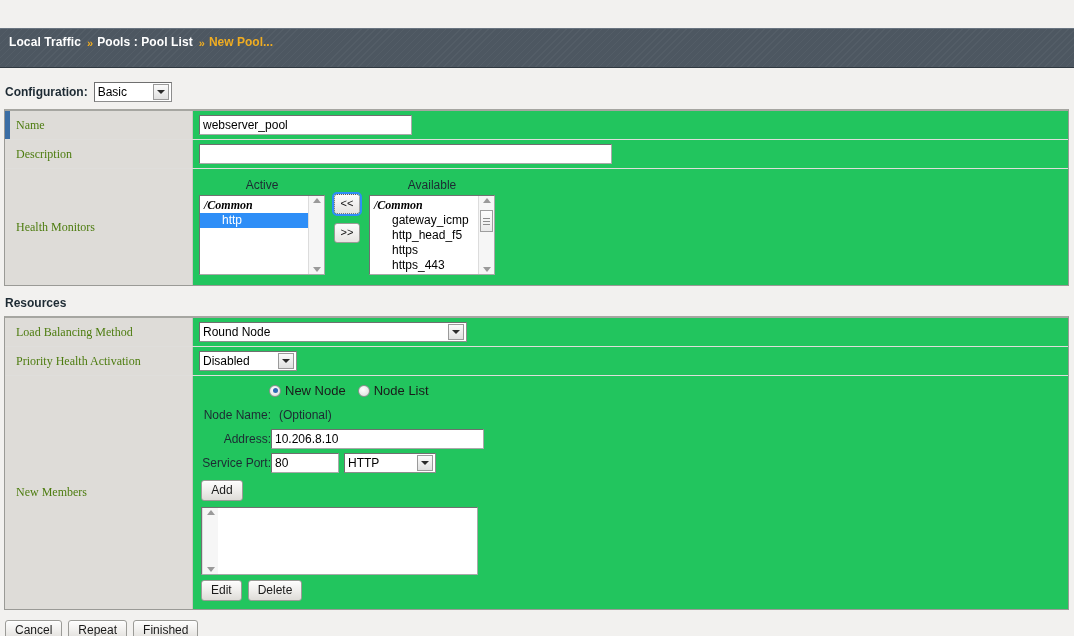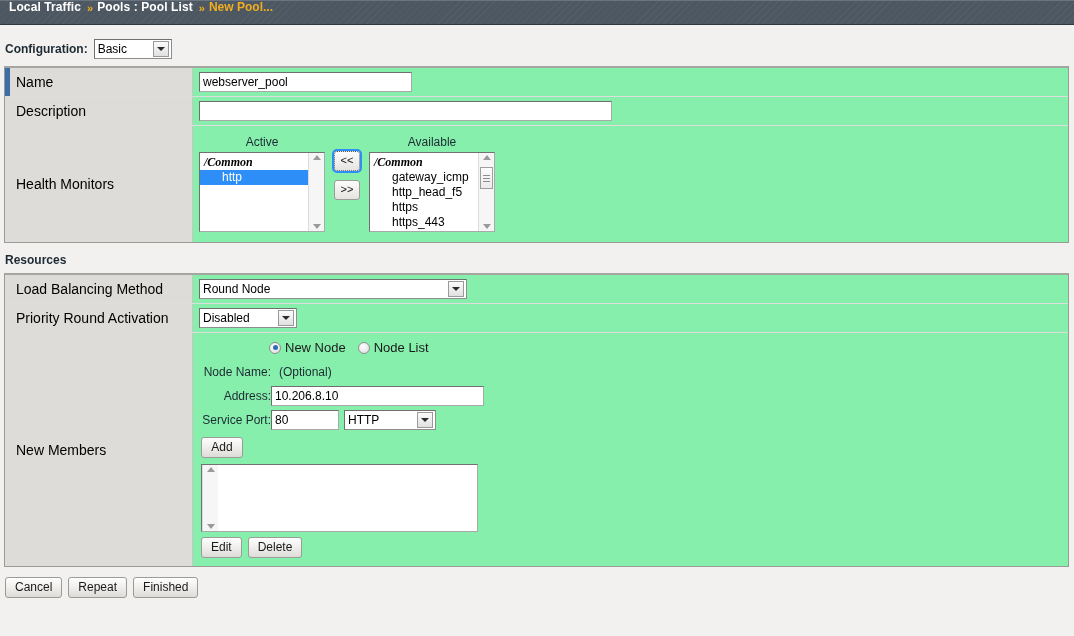--- a/index.html
+++ b/index.html
@@ -9,31 +9,32 @@
     width: 1074px; height: 636px;
     background: #f2f1ef;
     font-family: "Liberation Sans", sans-serif;
     font-size: 12px;
     color: #22303a;
     overflow: hidden;
   }
 
   
   .crumb-bar {
-    height: 25px;
+    height: 40px;
     background: #4d5761;
     background-image: repeating-linear-gradient(135deg,
         rgba(255,255,255,0.035) 0px, rgba(255,255,255,0.035) 1px,
         rgba(0,0,0,0) 1px, rgba(0,0,0,0) 5px);
     border-top: 1px solid #697480;
     border-bottom: 1px solid #2f3840;
     display: flex;
     align-items: center;
     padding: 0 0 12px 9px;
     white-space: nowrap;
+    margin-top: 28px;
   }
   .crumb-link {
     color: #ffffff;
     font-weight: bold;
     font-size: 12px;
     text-decoration: none;
     letter-spacing: 0.1px;
   }
   .crumb-cur {
     color: #f0ad22;
@@ -117,27 +118,27 @@
     position: relative;
     min-height: 27px;
   }
   .fleft.accent::before {
     content: "";
     position: absolute;
     left: 0; top: 0; bottom: 0;
     width: 5px;
     background: #3b6ea5;
   }
-  .fleft .lbl { font-size: 14px; color: #000000; }
+  .fleft .lbl { font-size: 12px; color: #4d7c0f; font-family: Liberation Serif, serif; }
   .fright {
     flex: 1;
     display: flex;
     align-items: center;
     padding: 4px 0 4px 6px;
-    background: #86efac;
+    background: #22c55e;
   }
 
   
   .winput {
     background: #ffffff;
     border: 1px solid #a9a9a9;
     border-top: 1px solid #6e6e6e;
     border-left: 1px solid #6e6e6e;
     height: 20px;
     font-family: "Liberation Sans", sans-serif;
@@ -420,21 +421,21 @@
     <div class="fright">
       <span class="wsel" style="width:268px;">
         <span class="txt">Round Node</span>
         <span class="arrowbox"></span>
       </span>
     </div>
   </div>
 
   <div class="frow">
     <div class="fleft">
-      <span class="lbl">Priority Round Activation</span>
+      <span class="lbl">Priority Health Activation</span>
     </div>
     <div class="fright">
       <span class="wsel" style="width:98px;">
         <span class="txt">Disabled</span>
         <span class="arrowbox"></span>
       </span>
     </div>
   </div>
 
   <div class="frow">

